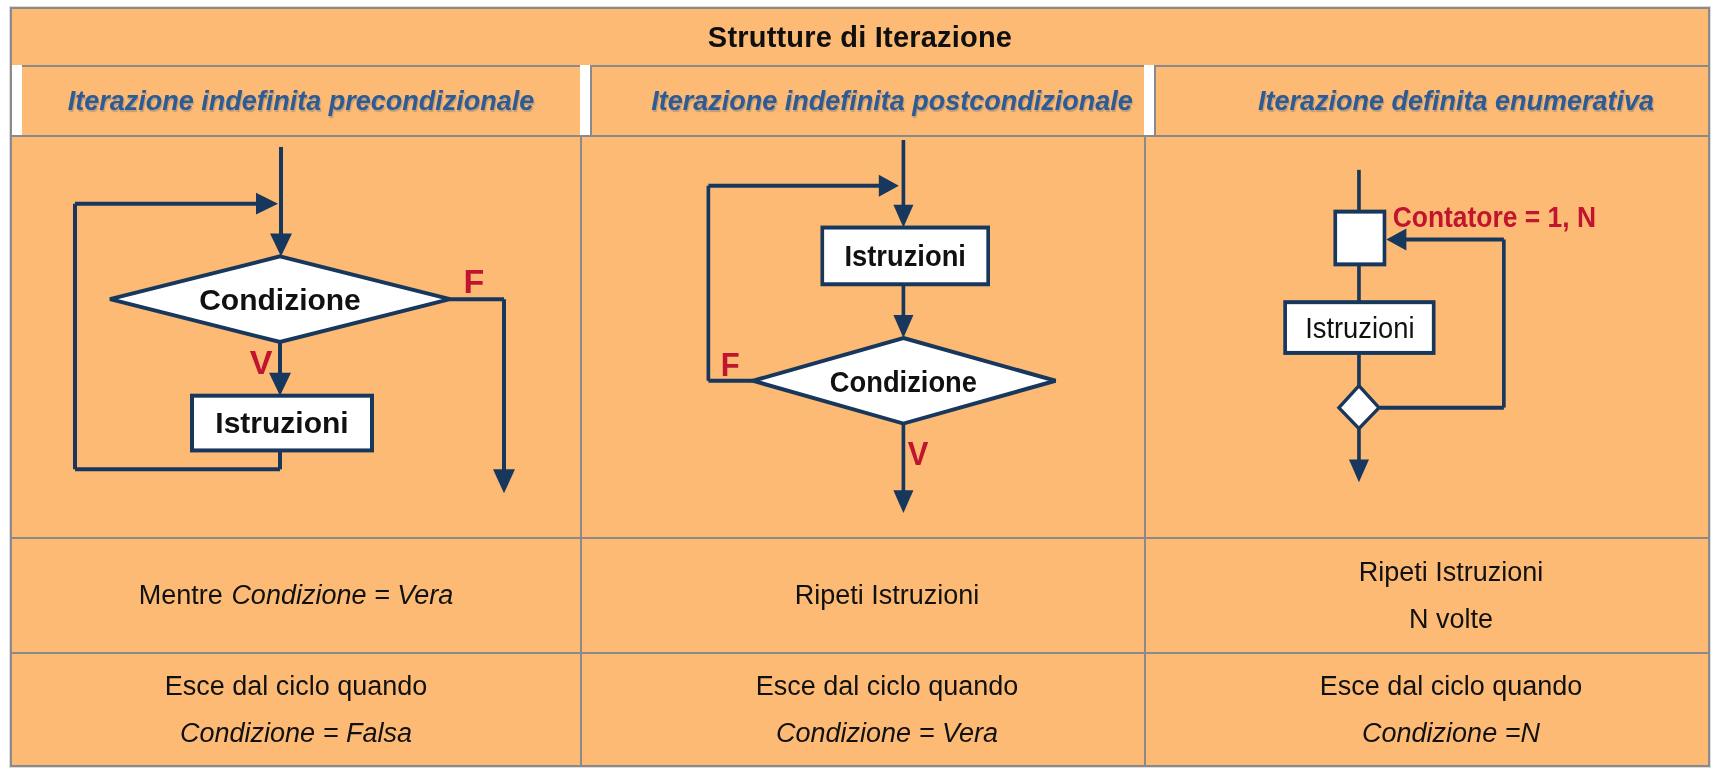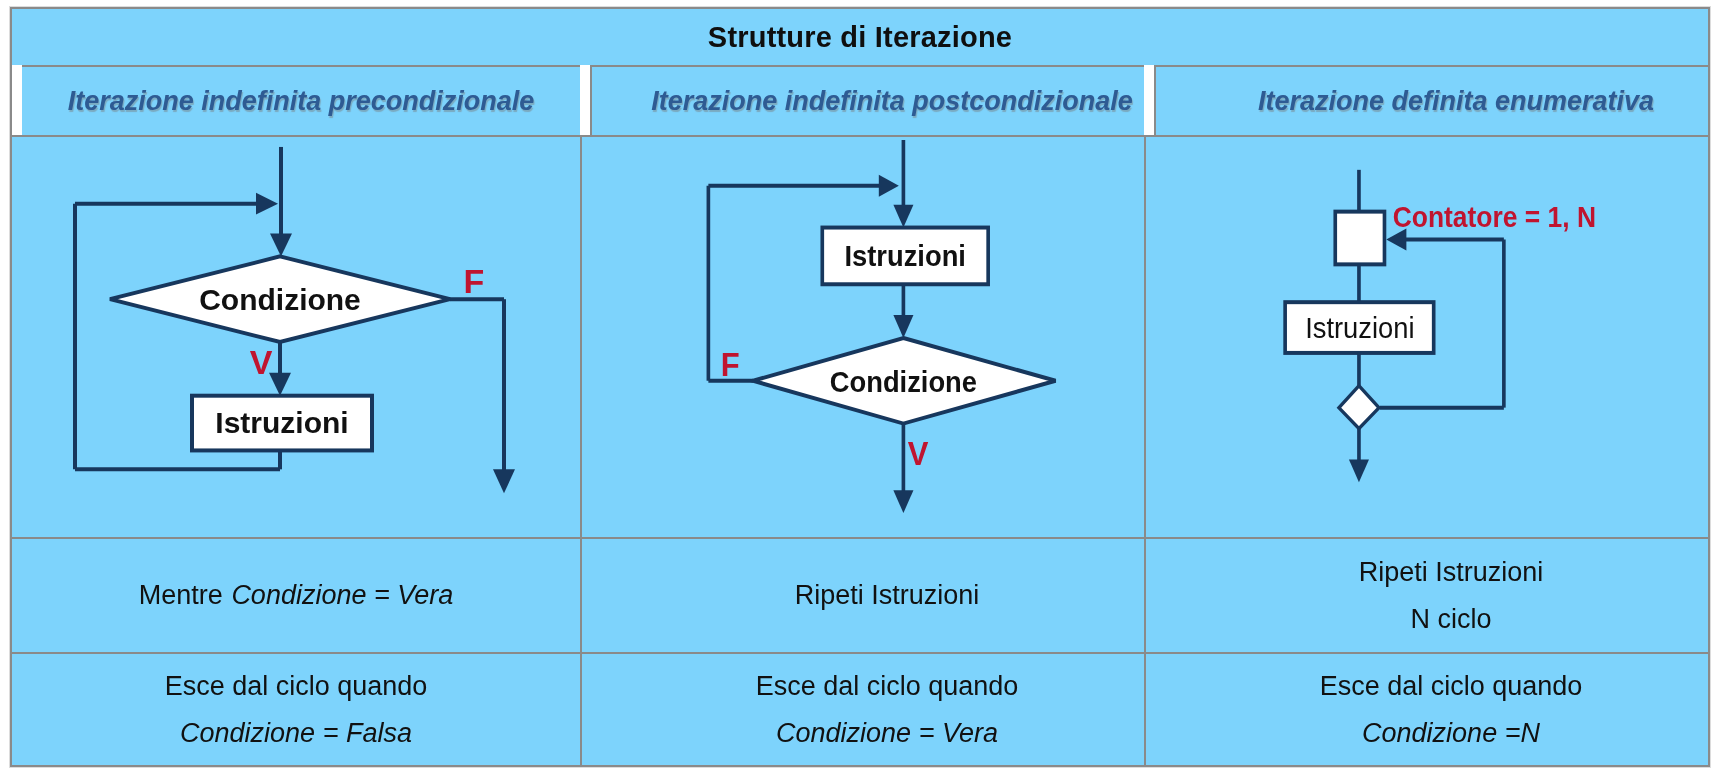--- a/index.html
+++ b/index.html
@@ -1,21 +1,21 @@
 <!DOCTYPE html>
 <html><head>
 <meta charset="utf-8">
 <style>
   html,body{margin:0;padding:0;background:#fff;width:1730px;height:780px;overflow:hidden;
     font-family:"Liberation Sans",sans-serif;-webkit-font-smoothing:antialiased;}
   .table{position:absolute;left:10px;top:7px;width:1696px;border:2px solid #8a8a8a;
     box-shadow:0 0 0 1px #dcdcdc;display:grid;
     grid-template-columns:568px 564px 564px;
     grid-template-rows:56px 70px 402px 115px 113px;background:#fff;}
-  .cell{box-sizing:border-box;background:#7dd3fc;}
+  .cell{box-sizing:border-box;background:#fdba74;}
   .bt{border-top:2px solid #8a8a8a;}
   .bl{border-left:2px solid #8a8a8a;padding-left:48px;}
   .title-cell{grid-column:1/-1;display:flex;align-items:center;justify-content:center;}
   .title{font-size:29px;font-weight:700;color:#0f0f0f;letter-spacing:.2px;}
   .head-cell{display:flex;align-items:center;justify-content:center;margin-left:10px;}
   .head{font-size:27px;font-weight:700;font-style:italic;color:#2e5b93;
     text-shadow:1px 1.5px 1px rgba(120,120,120,.45);}
   .diag-cell{position:relative;}
   .diag-cell svg{display:block;width:100%;height:100%;}
   .txt-cell{display:flex;flex-direction:column;align-items:center;justify-content:center;}
@@ -121,21 +121,21 @@
   <div class="cell txt-cell bt bl">
     <div class="line">
       <span class="seg">Ripeti Istruzioni</span>
     </div>
   </div>
   <div class="cell txt-cell bt bl">
     <div class="line">
       <span class="seg">Ripeti Istruzioni</span>
     </div>
     <div class="line">
-      <span class="seg">N ciclo</span>
+      <span class="seg">N volte</span>
     </div>
   </div>
 
   <div class="cell txt-cell bt">
     <div class="line">
       <span class="seg">Esce dal ciclo quando</span>
     </div>
     <div class="line">
       <span class="seg it">Condizione = Falsa</span>
     </div>

